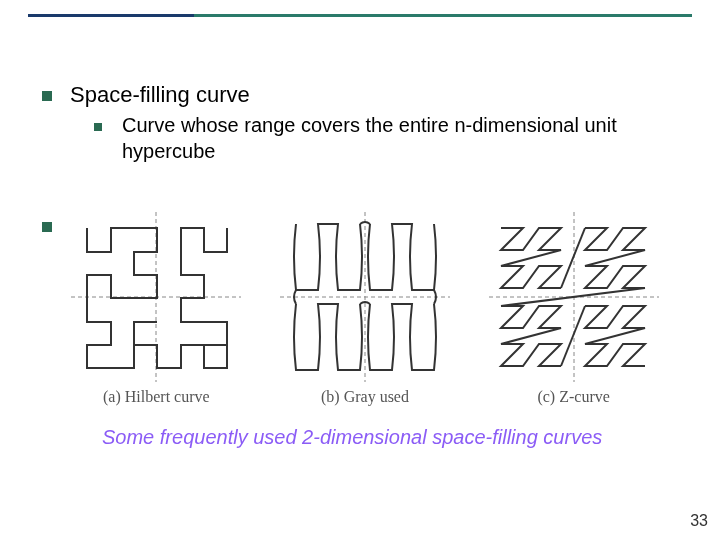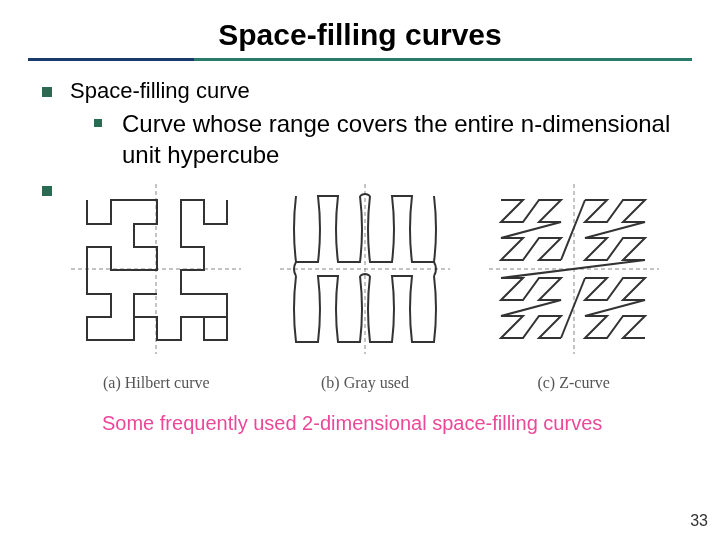--- a/index.html
+++ b/index.html
@@ -26,38 +26,38 @@
   .underline {
     height: 3px;
     width: 100%;
     background: linear-gradient(to right, #1a3a6b 0%, #1a3a6b 25%, #2a7a6a 25%, #2a7a6a 100%);
     margin-bottom: 12px;
   }
   .content {
     padding: 4px 4px 0 14px;
   }
   ul { list-style: none; }
-  li { position: relative; }
+  li { position: relative; margin-top: 48px; }
   .lvl1 {
     font-size: 22px;
     color: #000;
     line-height: 1.3;
     padding-left: 28px;
     margin-bottom: 4px;
   }
   .lvl1 > .bullet {
     position: absolute;
     left: 0;
     top: 10px;
     width: 10px;
     height: 10px;
     background: #2a6a52;
   }
   .lvl2 {
-    font-size: 24px;
+    font-size: 20px;
     color: #000;
     line-height: 1.3;
     padding-left: 28px;
     margin-left: 24px;
     margin-top: 2px;
     margin-bottom: 6px;
   }
   .lvl2 > .bullet {
     position: absolute;
     left: 0;
@@ -77,45 +77,43 @@
     width: 200px;
     display: flex;
     flex-direction: column;
     align-items: center;
   }
   .panel svg { display: block; }
   .panel-caption {
     font-family: "Times New Roman", serif;
     font-size: 16px;
     color: #555;
-    margin-top: 20px;
+    margin-top: 6px;
   }
   .bottom-caption {
     font-size: 20px;
-    color: #ec4899;
+    color: #8b5cf6;
     text-align: left;
     margin-top: 20px;
     padding-left: 60px;
+    font-style: italic;
   }
   .page-num {
     position: absolute;
     right: 12px;
     bottom: 10px;
     font-size: 16px;
     color: #333;
   }
 </style>
 </head>
 <body>
 
 <div class="slide">
 
-  <div class="title-area">
-    <div class="title">Space-filling curves</div>
-  </div>
   <div class="underline"></div>
 
   <div class="content">
     <ul>
       <li class="lvl1">
         <span class="bullet"></span>
         <span>Space-filling curve</span>
         <ul>
           <li class="lvl2">
             <span class="bullet"></span>

